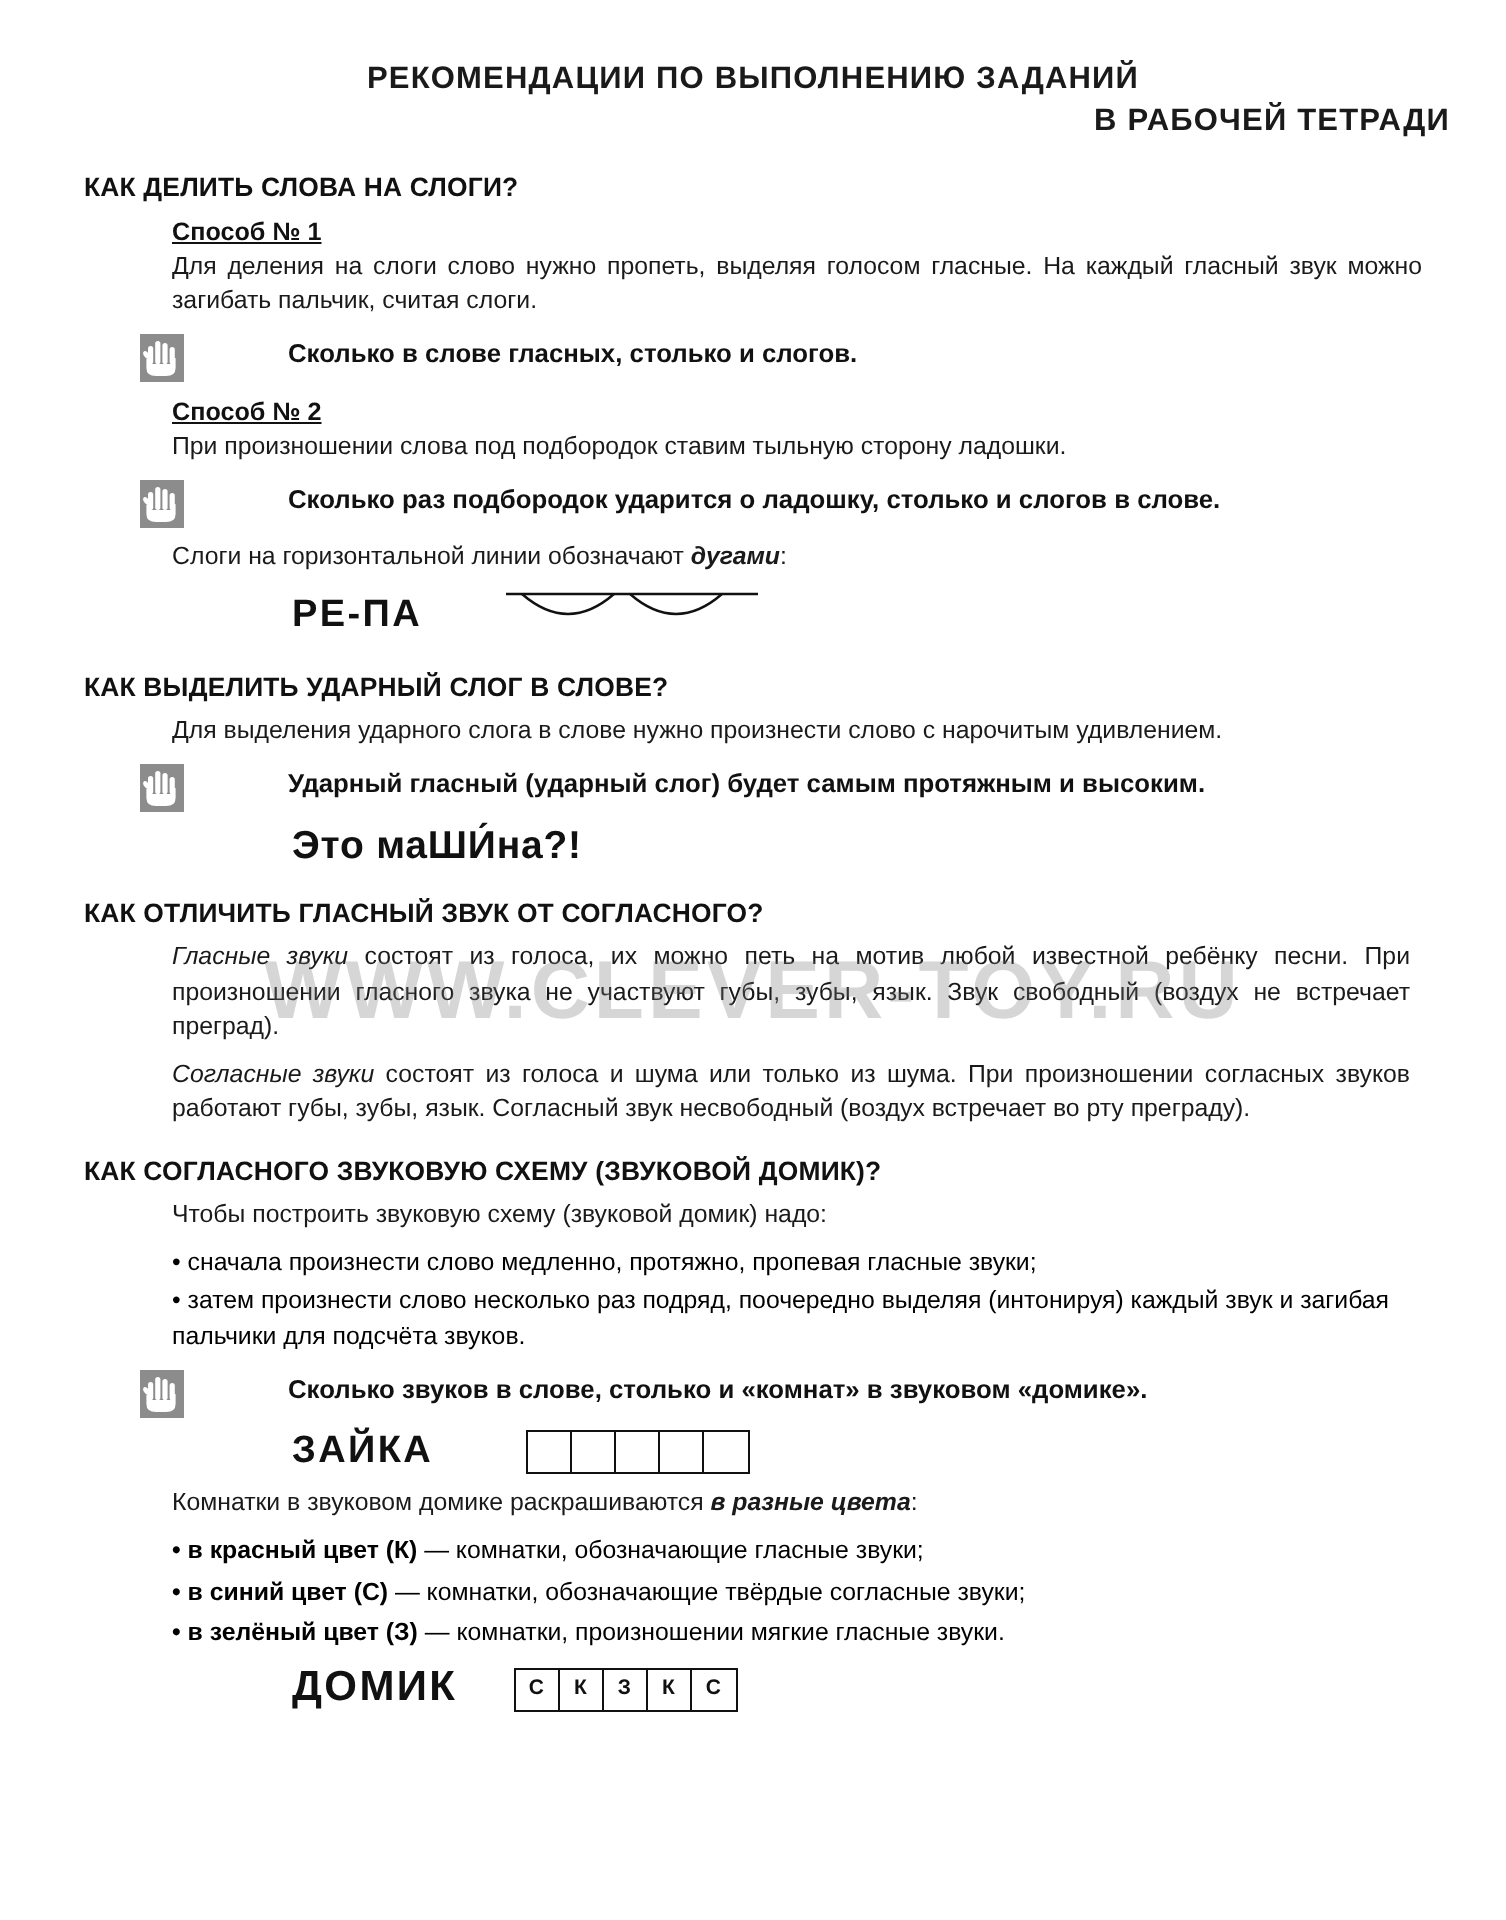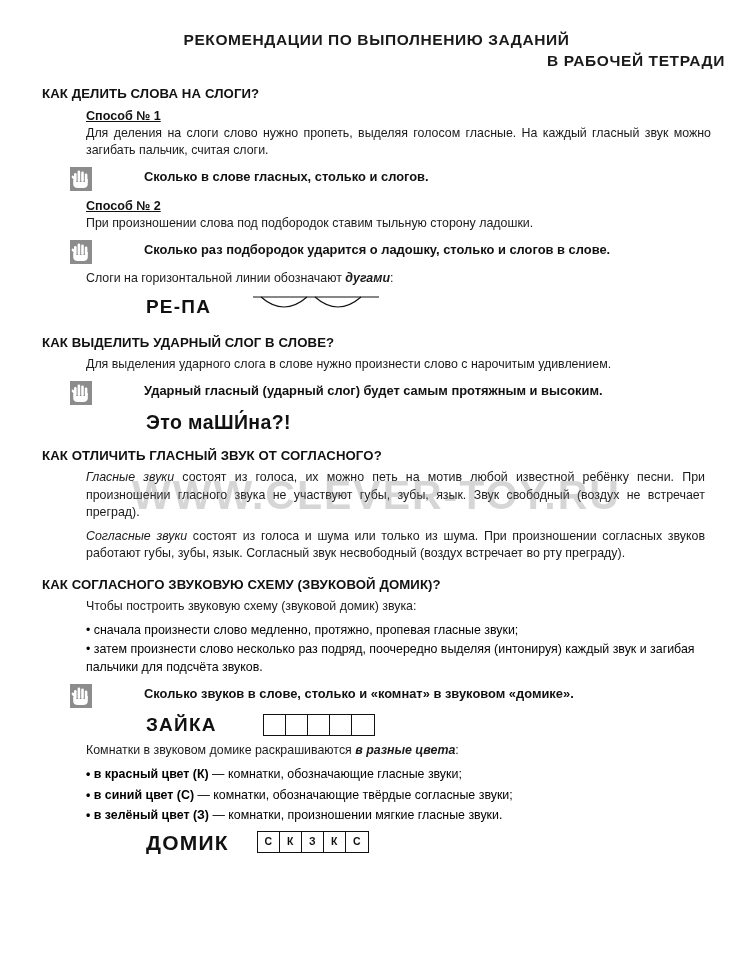--- a/index.html
+++ b/index.html
@@ -123,21 +123,21 @@
   .color-list {
     margin: 4px 14px 6px 58px;
     font-size: 12.4px;
     line-height: 1.5;
   }
   .color-list div { margin-bottom: 2px; }
 
   
   .boxes-row {
     display: flex;
-    align-items: flex-start;
+    align-items: flex-end;
     margin: 4px 0 6px 118px;
   }
   .boxes {
     display: flex;
     margin-left: 46px;
     border: 1px solid #111;
   }
   .boxes .cell {
     width: 22px;
     height: 20px;
@@ -261,21 +261,21 @@
 
   <div class="section-head">КАК ОТЛИЧИТЬ ГЛАСНЫЙ ЗВУК ОТ СОГЛАСНОГО?</div>
   <div class="body-text narrow">
     <span class="italic">Гласные звуки</span><span> состоят из голоса, их можно петь на мотив любой известной ребёнку песни. При произношении гласного звука не участвуют губы, зубы, язык. Звук свободный (воздух не встречает преград).</span>
   </div>
   <div class="body-text narrow">
     <span class="italic">Согласные звуки</span><span> состоят из голоса и шума или только из шума. При произношении согласных звуков работают губы, зубы, язык. Согласный звук несвободный (воздух встречает во рту преграду).</span>
   </div>
 
   <div class="section-head">КАК СОГЛАСНОГО ЗВУКОВУЮ СХЕМУ (ЗВУКОВОЙ ДОМИК)?</div>
-  <div class="body-text">Чтобы построить звуковую схему (звуковой домик) звука:</div>
+  <div class="body-text">Чтобы построить звуковую схему (звуковой домик) надо:</div>
   <div class="bullets">
     <div>• сначала произнести слово медленно, протяжно, пропевая гласные звуки;</div>
     <div>• затем произнести слово несколько раз подряд, поочередно выделяя (интонируя) каждый звук и загибая пальчики для подсчёта звуков.</div>
   </div>
 
   <div class="callout">
     <span class="hand-icon">
       <svg width="22" height="24" viewBox="0 0 22 24">
         <rect x="0" y="0" width="22" height="24" fill="#8c8c8c"></rect>
         <g fill="#ffffff">

